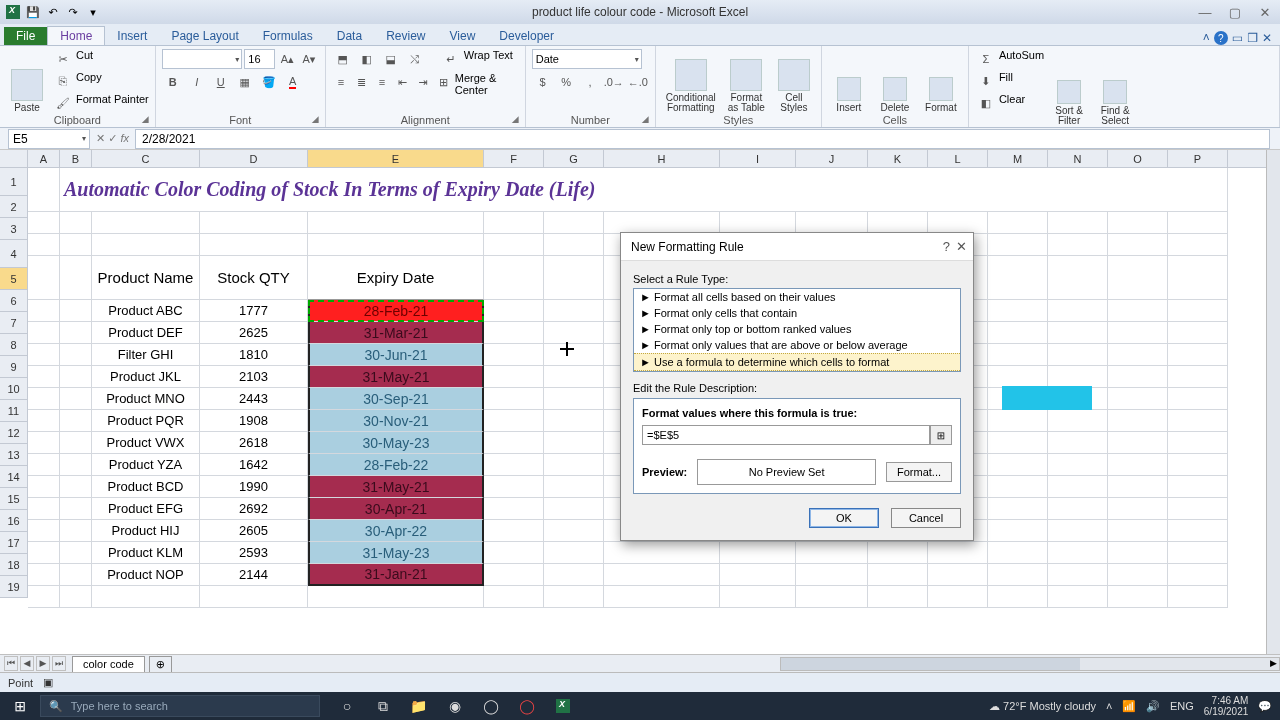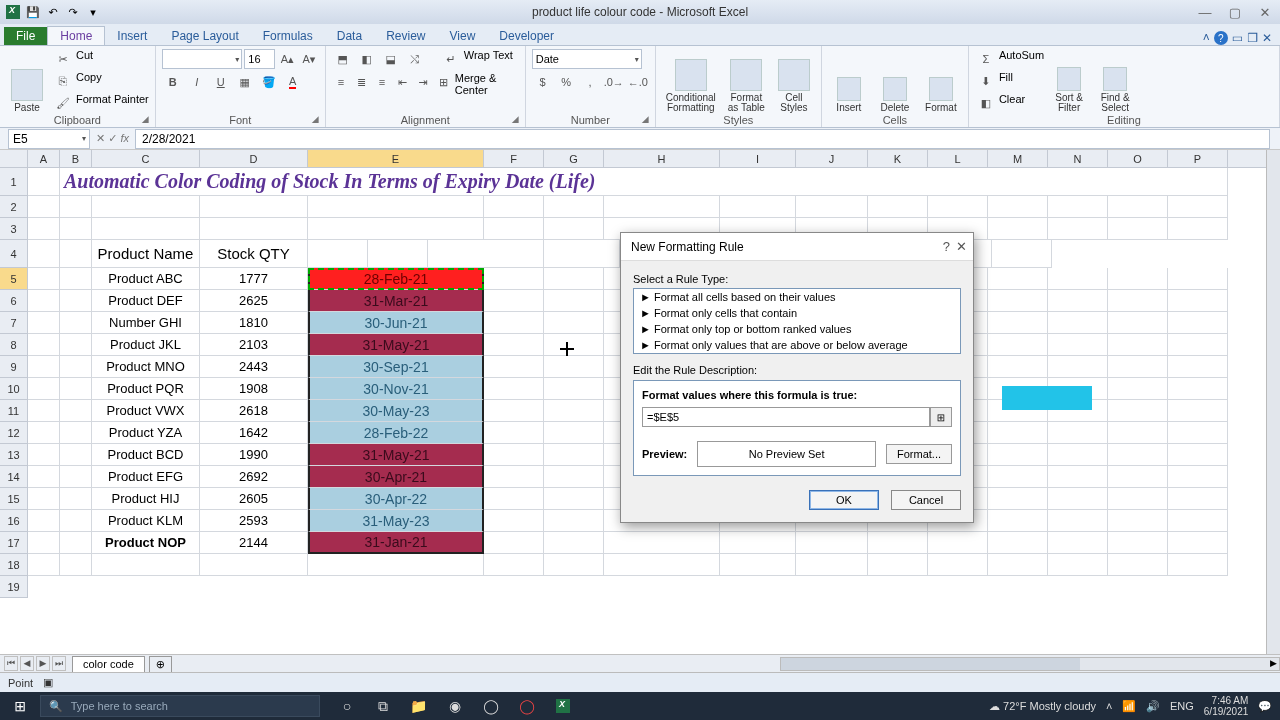--- a/index.html
+++ b/index.html
@@ -46,21 +46,21 @@
 .ch { border-right: 1px solid #c3c9d3; text-align: center; font-size: 11px; color: #333; line-height: 18px; background: #e9edf3;}
 .ch.sel { background: #f9da8c; }
 
 .rowheaders { position: absolute; left:0; top: 18px; width: 28px; }
 .rh { height: 22px; border-bottom: 1px solid #c3c9d3; border-right: 1px solid #c3c9d3; text-align: center; font-size: 11px; color:#333; line-height: 22px; background: #e9edf3;}
 .rh.tall { height: 28px; line-height: 28px;}
 .rh.sel { background: #f9da8c; }
 
 .cells { position: absolute; left: 28px; top: 18px; }
 .row { display: flex; height: 22px; }
-.row.tall { height: 28px; }
+.row.tall { height: 44px; }
 .cell { border-right: 1px solid #d4d8de; border-bottom: 1px solid #d4d8de; font-size: 13px; color:#000; display:flex; align-items:center; justify-content:center; padding: 0 4px; overflow: hidden; white-space: nowrap;}
 .cell.left { justify-content: flex-start; }
 
 .title-cell { font-family: "Times New Roman", serif; font-style: italic; font-weight: bold; font-size: 20px; color: #5b3396; justify-content: flex-start; }
 
 .hdr { font-size: 15px; background: #fff; }
 
 .exp { color: #000; font-size: 14px; }
 .exp.red { background: #ff1f1f; color: #6e0000; }
 .exp.maroon { background: #a52c4f; color: #3a0b1c; }
@@ -315,21 +315,20 @@
           <i class="ico"></i>
           <span style="white-space:pre-line;">Sort &amp;
 Filter</span>
         </div>
       <div class="ribbtn">
           <i class="ico"></i>
           <span style="white-space:pre-line;">Find &amp;
 Select</span>
         </div>
     </div>
-    <div class="label"><span>Editing</span></div>
   </div>
 </div>
 
 <div class="namebox-row">
   <div class="namebox">
       <span>E5</span>
       <span class="dd-arrow">▾</span>
     </div>
   <div class="fx-icons">
     <span>✕</span>
@@ -421,20 +420,21 @@
         <div class="cell" style="width: 60px;"></div>
         <div class="cell" style="width: 60px;"></div>
         <div class="cell" style="width: 60px;"></div>
         <div class="cell" style="width: 60px;"></div>
       </div>
       <div class="row tall">
         <div class="cell" style="width: 32px;"></div>
         <div class="cell" style="width: 32px;"></div>
         <div class="cell hdr" style="width: 108px;">Product Name</div>
         <div class="cell hdr" style="width: 108px;">Stock QTY</div>
+        <div class="cell hdr" style="width: 176px; background: rgb(255, 255, 255); border-bottom: 1px solid rgb(153, 153, 153);">Expiry Date</div>
         <div class="cell" style="width: 60px;"></div>
         <div class="cell" style="width: 60px;"></div>
         <div class="cell" style="width: 116px;"></div>
         <div class="cell" style="width: 76px;"></div>
         <div class="cell" style="width: 72px;"></div>
         <div class="cell" style="width: 60px;"></div>
         <div class="cell" style="width: 60px;"></div>
         <div class="cell" style="width: 60px;"></div>
         <div class="cell" style="width: 60px;"></div>
         <div class="cell" style="width: 60px;"></div>
@@ -472,21 +472,21 @@
         <div class="cell" style="width: 60px;"></div>
         <div class="cell" style="width: 60px;"></div>
         <div class="cell" style="width: 60px;"></div>
         <div class="cell" style="width: 60px;"></div>
         <div class="cell" style="width: 60px;"></div>
         <div class="cell" style="width: 60px;"></div>
       </div>
       <div class="row">
         <div class="cell" style="width: 32px;"></div>
         <div class="cell" style="width: 32px;"></div>
-        <div class="cell" style="width: 108px;">Number GHI</div>
+        <div class="cell" style="width: 108px;">Filter GHI</div>
         <div class="cell" style="width: 108px;">1810</div>
         <div class="cell exp blue" style="width: 176px; border-left: 2px solid rgb(34, 34, 34); border-right: 2px solid rgb(34, 34, 34);">30-Jun-21</div>
         <div class="cell" style="width: 60px;"></div>
         <div class="cell" style="width: 60px;"></div>
         <div class="cell" style="width: 116px;"></div>
         <div class="cell" style="width: 76px;"></div>
         <div class="cell" style="width: 72px;"></div>
         <div class="cell" style="width: 60px;"></div>
         <div class="cell" style="width: 60px;"></div>
         <div class="cell" style="width: 60px;"></div>
@@ -652,21 +652,21 @@
         <div class="cell" style="width: 60px;"></div>
         <div class="cell" style="width: 60px;"></div>
         <div class="cell" style="width: 60px;"></div>
         <div class="cell" style="width: 60px;"></div>
         <div class="cell" style="width: 60px;"></div>
         <div class="cell" style="width: 60px;"></div>
       </div>
       <div class="row">
         <div class="cell" style="width: 32px;"></div>
         <div class="cell" style="width: 32px;"></div>
-        <div class="cell" style="width: 108px; font-weight: bold;">Product NOP</div>
+        <div class="cell" style="width: 108px;">Product NOP</div>
         <div class="cell" style="width: 108px;">2144</div>
         <div class="cell exp maroon" style="width: 176px; border-left: 2px solid rgb(34, 34, 34); border-right: 2px solid rgb(34, 34, 34); border-bottom: 2px solid rgb(34, 34, 34);">31-Jan-21</div>
         <div class="cell" style="width: 60px;"></div>
         <div class="cell" style="width: 60px;"></div>
         <div class="cell" style="width: 116px;"></div>
         <div class="cell" style="width: 76px;"></div>
         <div class="cell" style="width: 72px;"></div>
         <div class="cell" style="width: 60px;"></div>
         <div class="cell" style="width: 60px;"></div>
         <div class="cell" style="width: 60px;"></div>
@@ -706,20 +706,21 @@
       <span>✕</span>
     </div>
   </div>
   <div class="dbody">
     <div class="seclabel"><span>Select a Rule Type:</span></div>
     <div class="rulelist" id="rulelist">
         <div class="item">► Format all cells based on their values</div>
         <div class="item">► Format only cells that contain</div>
         <div class="item">► Format only top or bottom ranked values</div>
         <div class="item">► Format only values that are above or below average</div>
+        <div class="item sel">► Use a formula to determine which cells to format</div>
       </div>
     <div class="seclabel" style="margin-top:10px;"><span>Edit the Rule Description:</span></div>
     <div class="editbox">
       <div class="etitle"><span>Format values where this formula is true:</span></div>
       <div class="formula-input">
         <input value="=$E$5" style="">
         <div class="refbtn">⊞</div>
       </div>
       <div class="preview-row">
         <span style="font-weight:bold;">Preview:</span>

